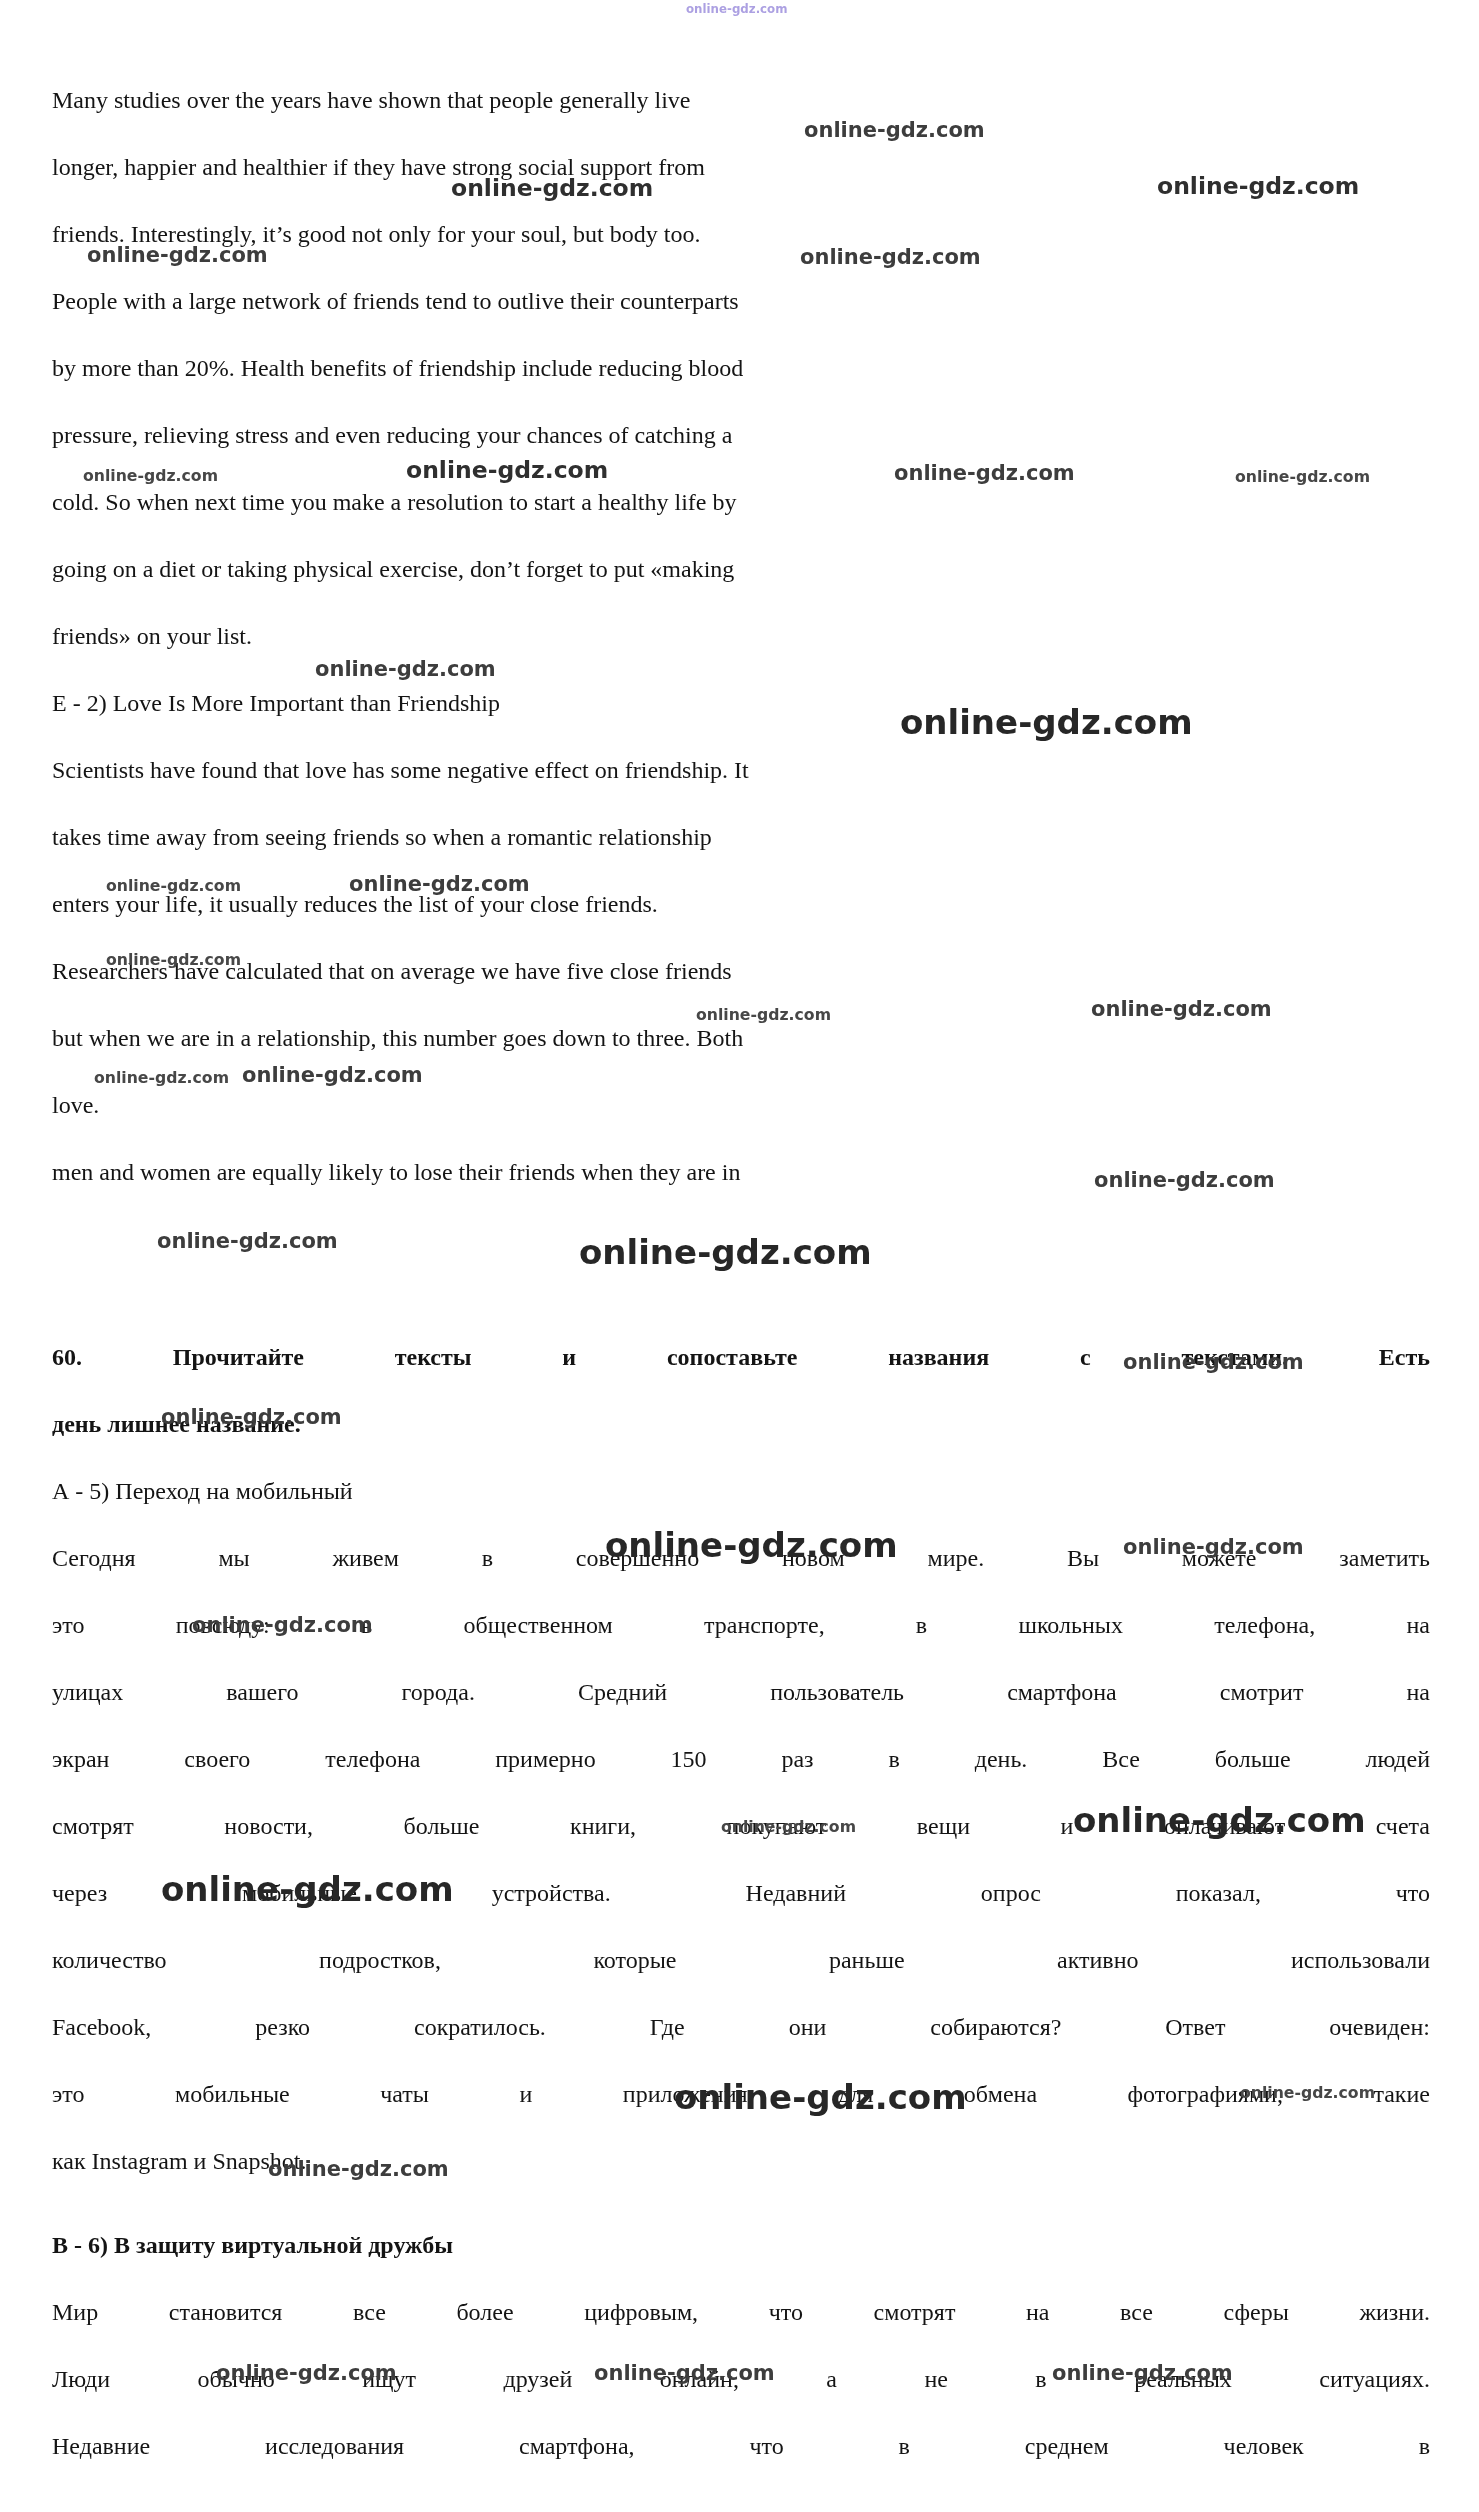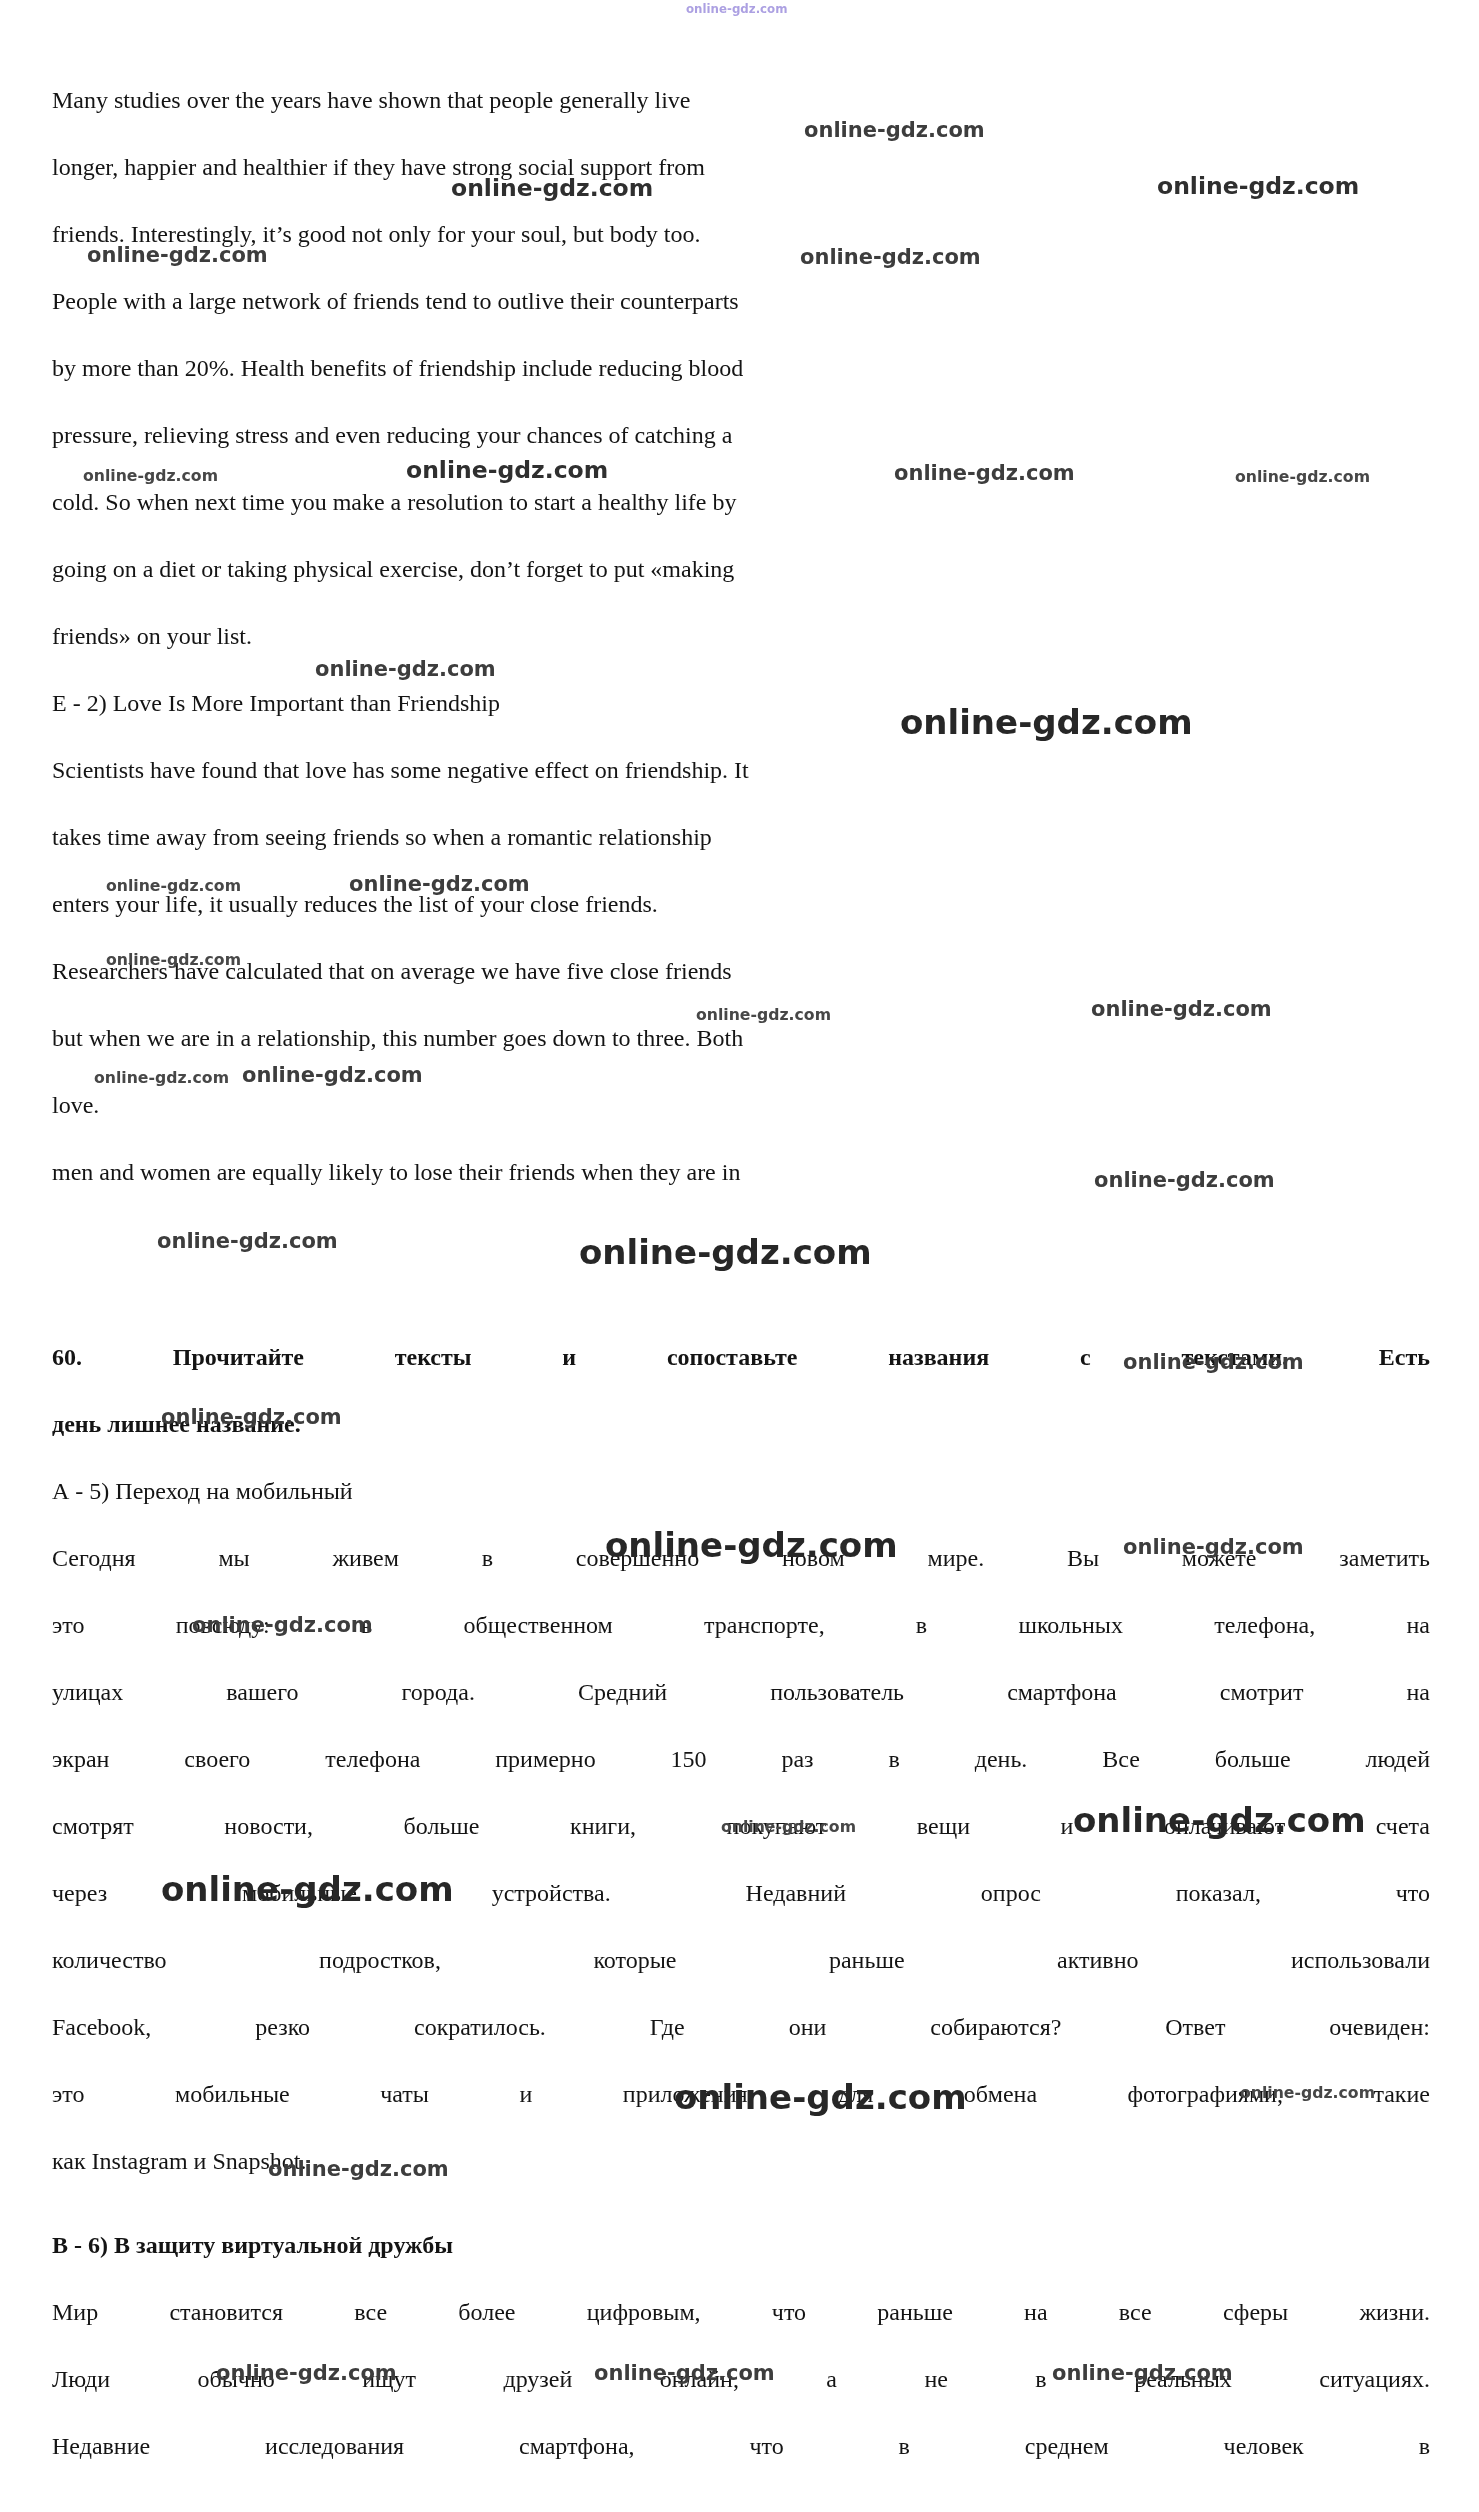--- a/index.html
+++ b/index.html
@@ -99,21 +99,21 @@
         <div class="line stretch">через мобильные устройства. Недавний опрос показал, что</div>
         <div class="line stretch">количество подростков, которые раньше активно использовали</div>
         <div class="line stretch">Facebook, резко сократилось. Где они собираются? Ответ очевиден:</div>
         <div class="line stretch">это мобильные чаты и приложения для обмена фотографиями, такие</div>
         <div class="line">как Instagram и Snapshot.</div>
       </div>
       <div class="block ru gap-sm">
         <div class="line">В - 6) В защиту виртуальной дружбы</div>
       </div>
       <div class="block ru">
-        <div class="line stretch">Мир становится все более цифровым, что раньше на все сферы жизни.</div>
+        <div class="line stretch">Мир становится все более цифровым, что смотрят на все сферы жизни.</div>
         <div class="line stretch">Люди обычно ищут друзей онлайн, а не в реальных ситуациях.</div>
         <div class="line stretch">Недавние исследования смартфона, что в среднем человек в</div>
       </div>
     </div>
   <div class="wm-layer" id="wm-layer">
       <span class="wm top" style="left: 670px; top: 2.4px; color: rgb(158, 144, 221);">online-gdz.com</span>
       <span class="wm sm" style="left: 788px; top: 118px; color: rgb(61, 61, 61);">online-gdz.com</span>
       <span class="wm md" style="left: 435px; top: 174px; color: rgb(47, 47, 47);">online-gdz.com</span>
       <span class="wm md" style="left: 1141px; top: 172px; color: rgb(47, 47, 47);">online-gdz.com</span>
       <span class="wm sm" style="left: 71px; top: 243px; color: rgb(61, 61, 61);">online-gdz.com</span>

